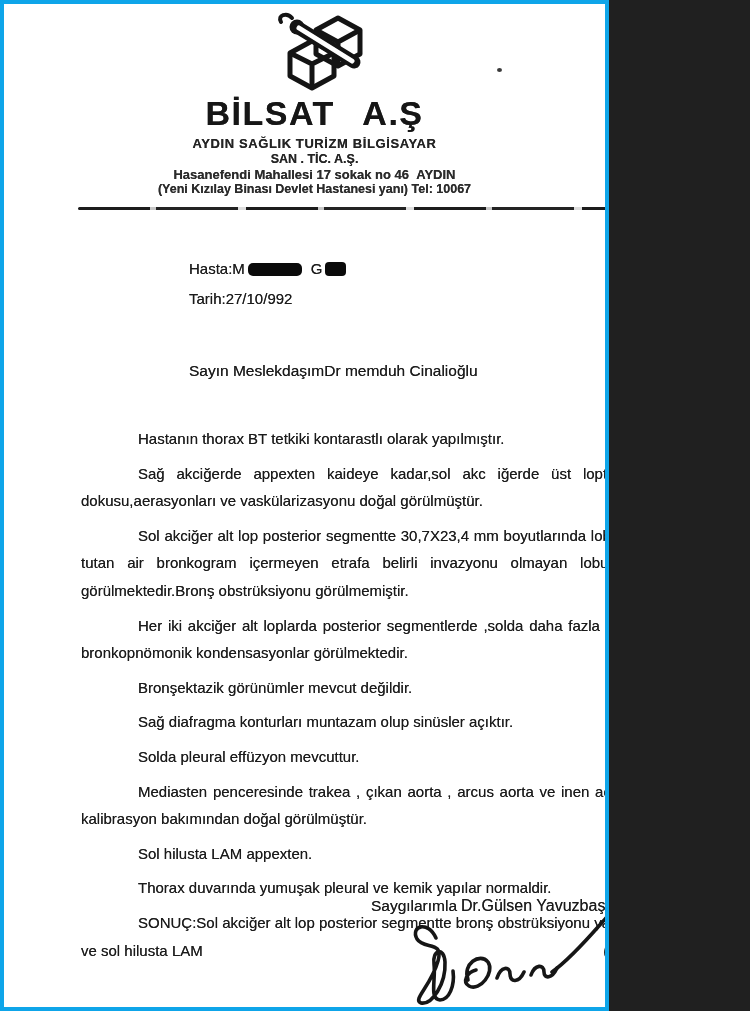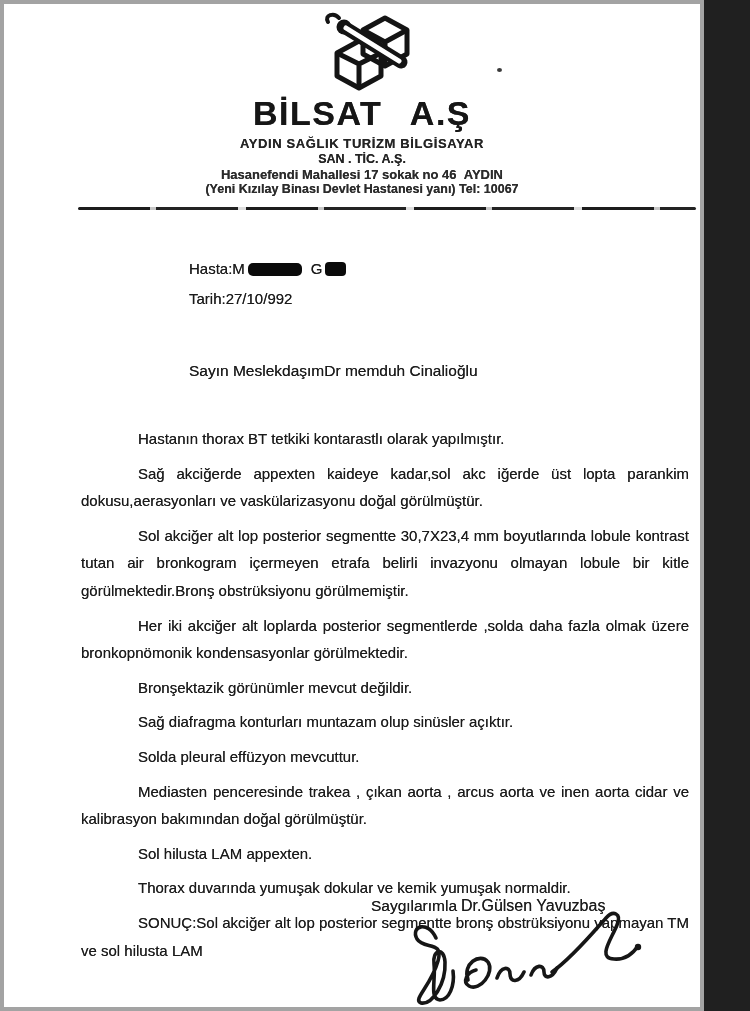--- a/index.html
+++ b/index.html
@@ -1,20 +1,20 @@
 <!DOCTYPE html>
 <html><head>
 <meta charset="utf-8">
 <style>
   html,body { margin:0; padding:0; background:#202020; }
   .page {
     position:relative;
-    width:704px; height:1011px;
+    width:609px; height:1011px;
     background:#ffffff;
-    border:4px solid #a3a3a3;
+    border:4px solid #0ea5e9;
     box-sizing:border-box;
     overflow:hidden;
     font-family:"Liberation Sans", sans-serif;
     color:#1b1b1b;
     text-shadow:0 0 .5px rgba(20,20,20,.78);
   }
 
   
   .letterhead { position:absolute; top:6px; left:0; right:0; text-align:center; }
   .logo-wrap { display:block; margin:0 auto; width:104px; height:82px; transform:translateX(14px); }
@@ -114,21 +114,21 @@
   <div class="body-text">
     <p>Hastanın thorax BT tetkiki kontarastlı olarak yapılmıştır.</p>
     <p>Sağ akciğerde appexten kaideye kadar,sol akc iğerde üst lopta parankim dokusu,aerasyonları ve vaskülarizasyonu doğal görülmüştür.</p>
     <p>Sol akciğer alt lop posterior segmentte 30,7X23,4 mm boyutlarında lobule kontrast tutan air bronkogram içermeyen etrafa belirli invazyonu olmayan lobule bir kitle görülmektedir.Bronş obstrüksiyonu görülmemiştir.</p>
     <p>Her iki akciğer alt loplarda posterior segmentlerde ,solda daha fazla olmak üzere bronkopnömonik kondensasyonlar görülmektedir.</p>
     <p>Bronşektazik görünümler mevcut değildir.</p>
     <p>Sağ diafragma konturları muntazam olup sinüsler açıktır.</p>
     <p>Solda pleural effüzyon mevcuttur.</p>
     <p>Mediasten penceresinde trakea , çıkan aorta , arcus aorta ve inen aorta cidar ve kalibrasyon bakımından doğal görülmüştür.</p>
     <p>Sol hilusta LAM appexten.</p>
-    <p>Thorax duvarında yumuşak dokular ve kemik yumuşak normaldir.</p>
+    <p>Thorax duvarında yumuşak pleural ve kemik yapılar normaldir.</p>
     <p>SONUÇ:Sol akciğer alt lop posterior segmentte bronş obstrüksiyonu yapmayan TM ve sol hilusta LAM</p>
   </div>
 
   <div class="closing">
     <span class="regards">Saygılarımla</span>
     <span class="signer">Dr.Gülsen Yavuzbaş</span>
   </div>
 
   <div class="signature">
     <svg viewBox="0 0 244 102" xmlns="http://www.w3.org/2000/svg" fill="none" stroke="#161616" stroke-width="3.6" stroke-linecap="round">

